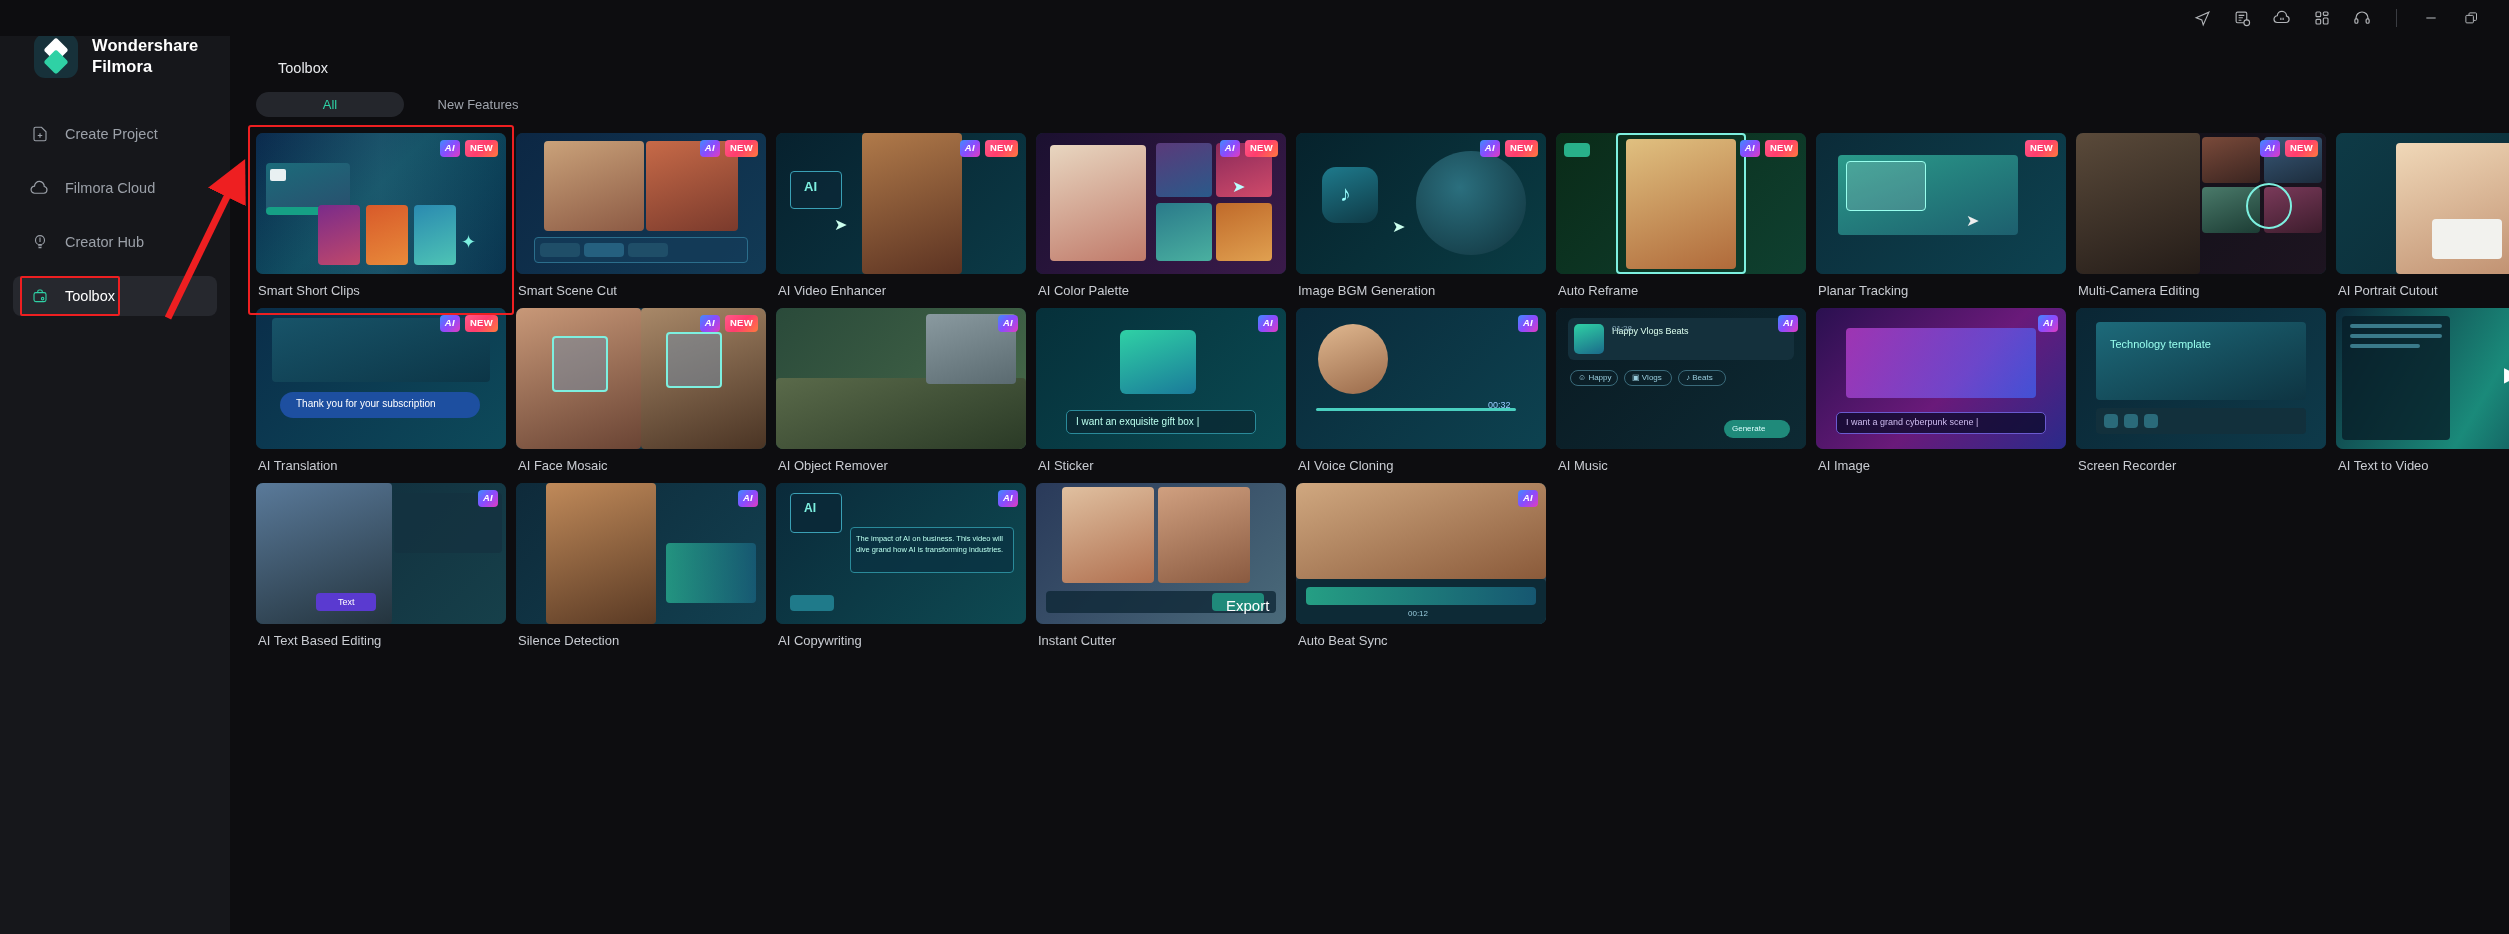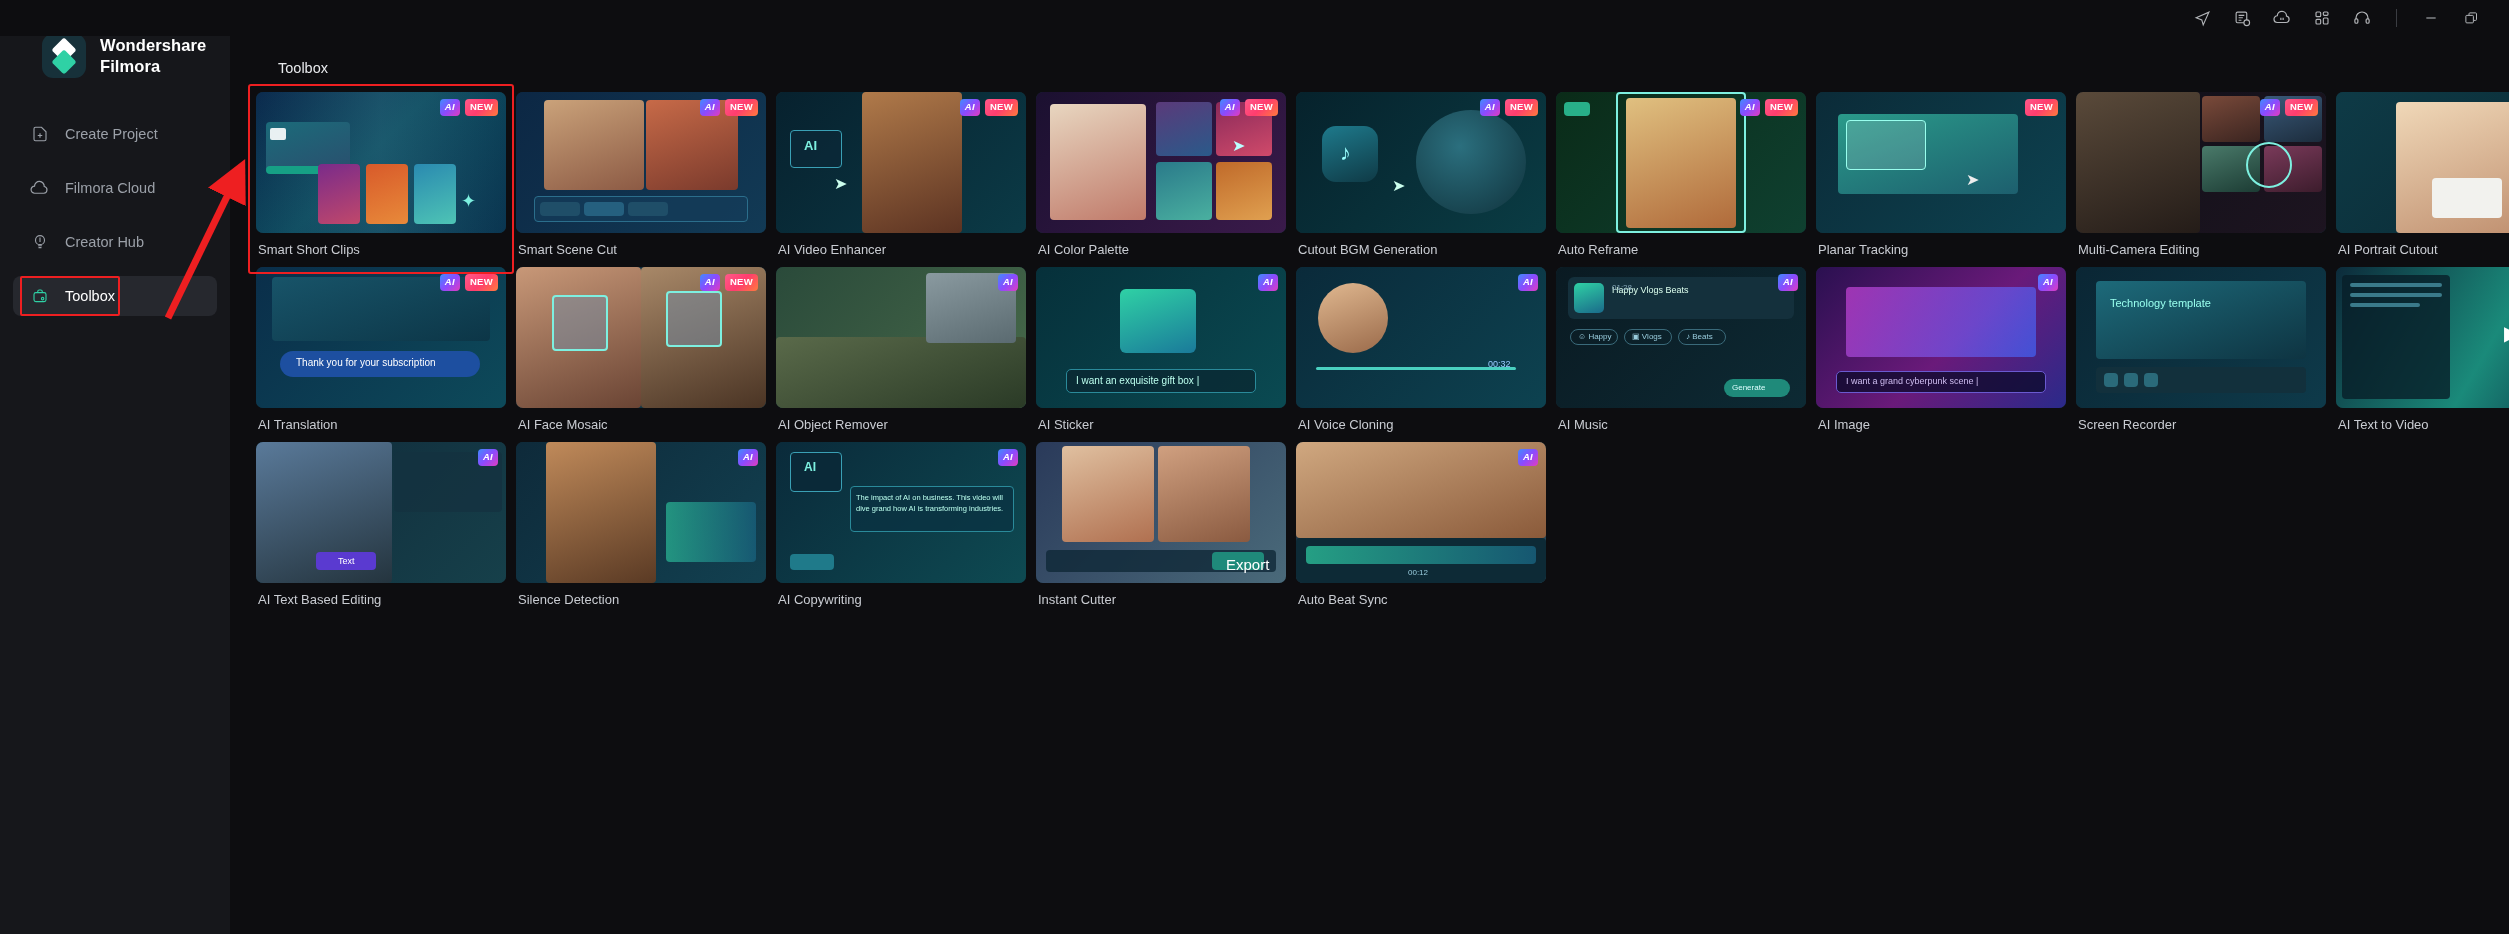--- a/index.html
+++ b/index.html
@@ -27,21 +27,20 @@
 
   
   .sidebar {
     position: absolute; top: 0; left: 0; width: 230px; height: 934px;
     background: #16171b;
     z-index: 30;
   }
   .brand {
     display: flex; align-items: center; gap: 14px;
     padding: 34px 0 0 34px;
-    margin-left: 8px;
   }
   .brand-logo {
     width: 44px; height: 44px; border-radius: 11px;
     background: #17313a;
     position: relative; flex: 0 0 auto;
   }
   .brand-logo .dia-w, .brand-logo .dia-g {
     position: absolute; width: 18px; height: 18px; border-radius: 3px;
     transform: rotate(45deg);
   }
@@ -228,20 +227,28 @@
       </span>
       <span>Toolbox</span>
     </div>
   </div>
 </div>
 <div class="nav-highlight"></div>
 
 <div class="main">
   <div class="page-title">Toolbox</div>
 
+  <div class="tabs">
+    <div class="tab active">
+      <span>All</span>
+    </div>
+    <div class="tab">
+      <span>New Features</span>
+    </div>
+  </div>
 
   <div class="grid" id="grid">
       <div class="card">
         <div class="thumb">
           <div class="fill" style="background:linear-gradient(135deg,#0b2a4d,#0e4a5e 45%,#0a3550)"></div>
           <div class="fill" style="background:linear-gradient(90deg,rgba(0,0,0,0) 0%,rgba(120,200,220,.12) 50%,rgba(0,0,0,0) 100%)"></div>
           <div class="ph" style="left:10px;top:30px;width:84px;height:50px;background:linear-gradient(160deg,#1b6b7a,#2a4f6e);"></div>
           <div class="ph" style="left:10px;top:74px;width:84px;height:8px;background:#16a085;"></div>
           <div class="ph" style="left:62px;top:72px;width:42px;height:60px;background:linear-gradient(160deg,#7a2b8a,#c0486b);"></div>
           <div class="ph" style="left:110px;top:72px;width:42px;height:60px;background:linear-gradient(160deg,#d85a2a,#e88a3a);"></div>
@@ -307,21 +314,21 @@
           <div class="fill" style="background:linear-gradient(135deg,#06222c,#0a3c44)"></div>
           <div class="ph" style="left:120px;top:18px;width:110px;height:104px;border-radius:50%;background:radial-gradient(circle at 40% 35%,#2b6f7e,#10323c);"></div>
           <div class="ph" style="left:26px;top:34px;width:56px;height:56px;border-radius:14px;background:linear-gradient(160deg,#1e7a8c,#0f3a46);"></div>
           <div style="position:absolute;left:44px;top:48px;color:#9ff;font-size:22px">♪</div>
           <div style="position:absolute;left:96px;top:84px;color:#cfe;font-size:16px">➤</div>
           <div class="badges">
             <span class="badge ai">AI</span>
             <span class="badge new">NEW</span>
           </div>
         </div>
-        <div class="card-label">Cutout BGM Generation</div>
+        <div class="card-label">Image BGM Generation</div>
       </div>
       <div class="card">
         <div class="thumb">
           <div class="fill" style="background:linear-gradient(135deg,#0a2b18,#0f4030)"></div>
           <div class="ph" style="left:70px;top:6px;width:110px;height:130px;background:linear-gradient(160deg,#e0c080,#b06a3a)"></div>
           <div class="ph" style="left:8px;top:10px;width:26px;height:14px;background:#2fd1a5;opacity:.8"></div>
           <div class="ph" style="left:60px;top:0px;width:130px;height:141px;border:2px solid #7df0e0;background:transparent"></div>
           <div class="badges">
             <span class="badge ai">AI</span>
             <span class="badge new">NEW</span>

